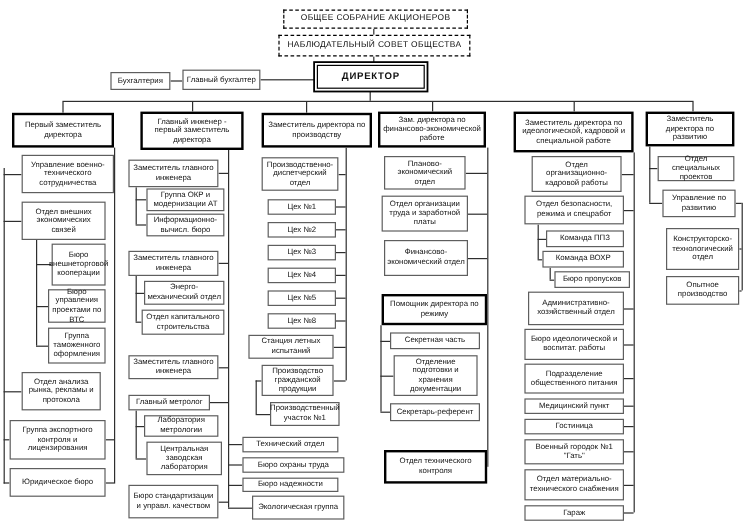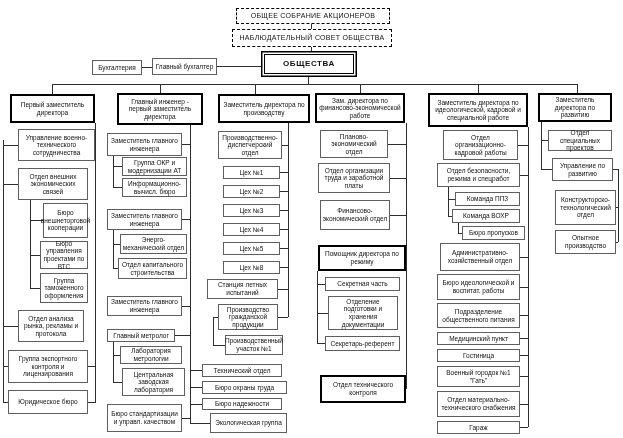--- a/index.html
+++ b/index.html
@@ -108,21 +108,21 @@
       <div class="ln" style="left: 541px; top: 140px; width: 7px; height: 1px;"></div>
       <div class="ln" style="left: 541px; top: 169px; width: 11px; height: 1px;"></div>
       <div class="ln" style="left: 618px; top: 169px; width: 1px; height: 73px;"></div>
       <div class="ln" style="left: 613px; top: 169px; width: 5px; height: 1px;"></div>
       <div class="ln" style="left: 616px; top: 207px; width: 2px; height: 1px;"></div>
       <div class="ln" style="left: 616px; top: 242px; width: 2px; height: 1px;"></div>
     </div>
 
   <div class="bx dashed" style="left:236px;top:8px;width:154px;height:16px">ОБЩЕЕ СОБРАНИЕ АКЦИОНЕРОВ</div>
   <div class="bx dashed" style="left:232px;top:29px;width:160px;height:18px">НАБЛЮДАТЕЛЬНЫЙ СОВЕТ ОБЩЕСТВА</div>
-  <div class="bx dbl" style="left:264px;top:54px;width:90px;height:20px">ОБЩЕСТВА</div>
+  <div class="bx dbl" style="left:264px;top:54px;width:90px;height:20px">ДИРЕКТОР</div>
   <div class="bx" style="left:92px;top:60px;width:50px;height:15px">Бухгалтерия</div>
   <div class="bx" style="left:152px;top:58px;width:65px;height:17px">Главный бухгалтер</div>
 
   <div class="bx bold" style="left:10px;top:94px;width:85px;height:29px">Первый заместитель директора</div>
   <div class="bx bold" style="left:117px;top:93px;width:86px;height:32px">Главный инженер - первый заместитель директора</div>
   <div class="bx bold" style="left:218px;top:94px;width:92px;height:29px">Заместитель директора по производству</div>
   <div class="bx bold" style="left:315px;top:93px;width:90px;height:30px">Зам. директора по финансово-экономической работе</div>
   <div class="bx bold" style="left:428px;top:93px;width:100px;height:34px">Заместитель директора по идеологической, кадровой и специальной работе</div>
   <div class="bx bold" style="left:538px;top:93px;width:74px;height:29px">Заместитель директора по развитию</div>
 

